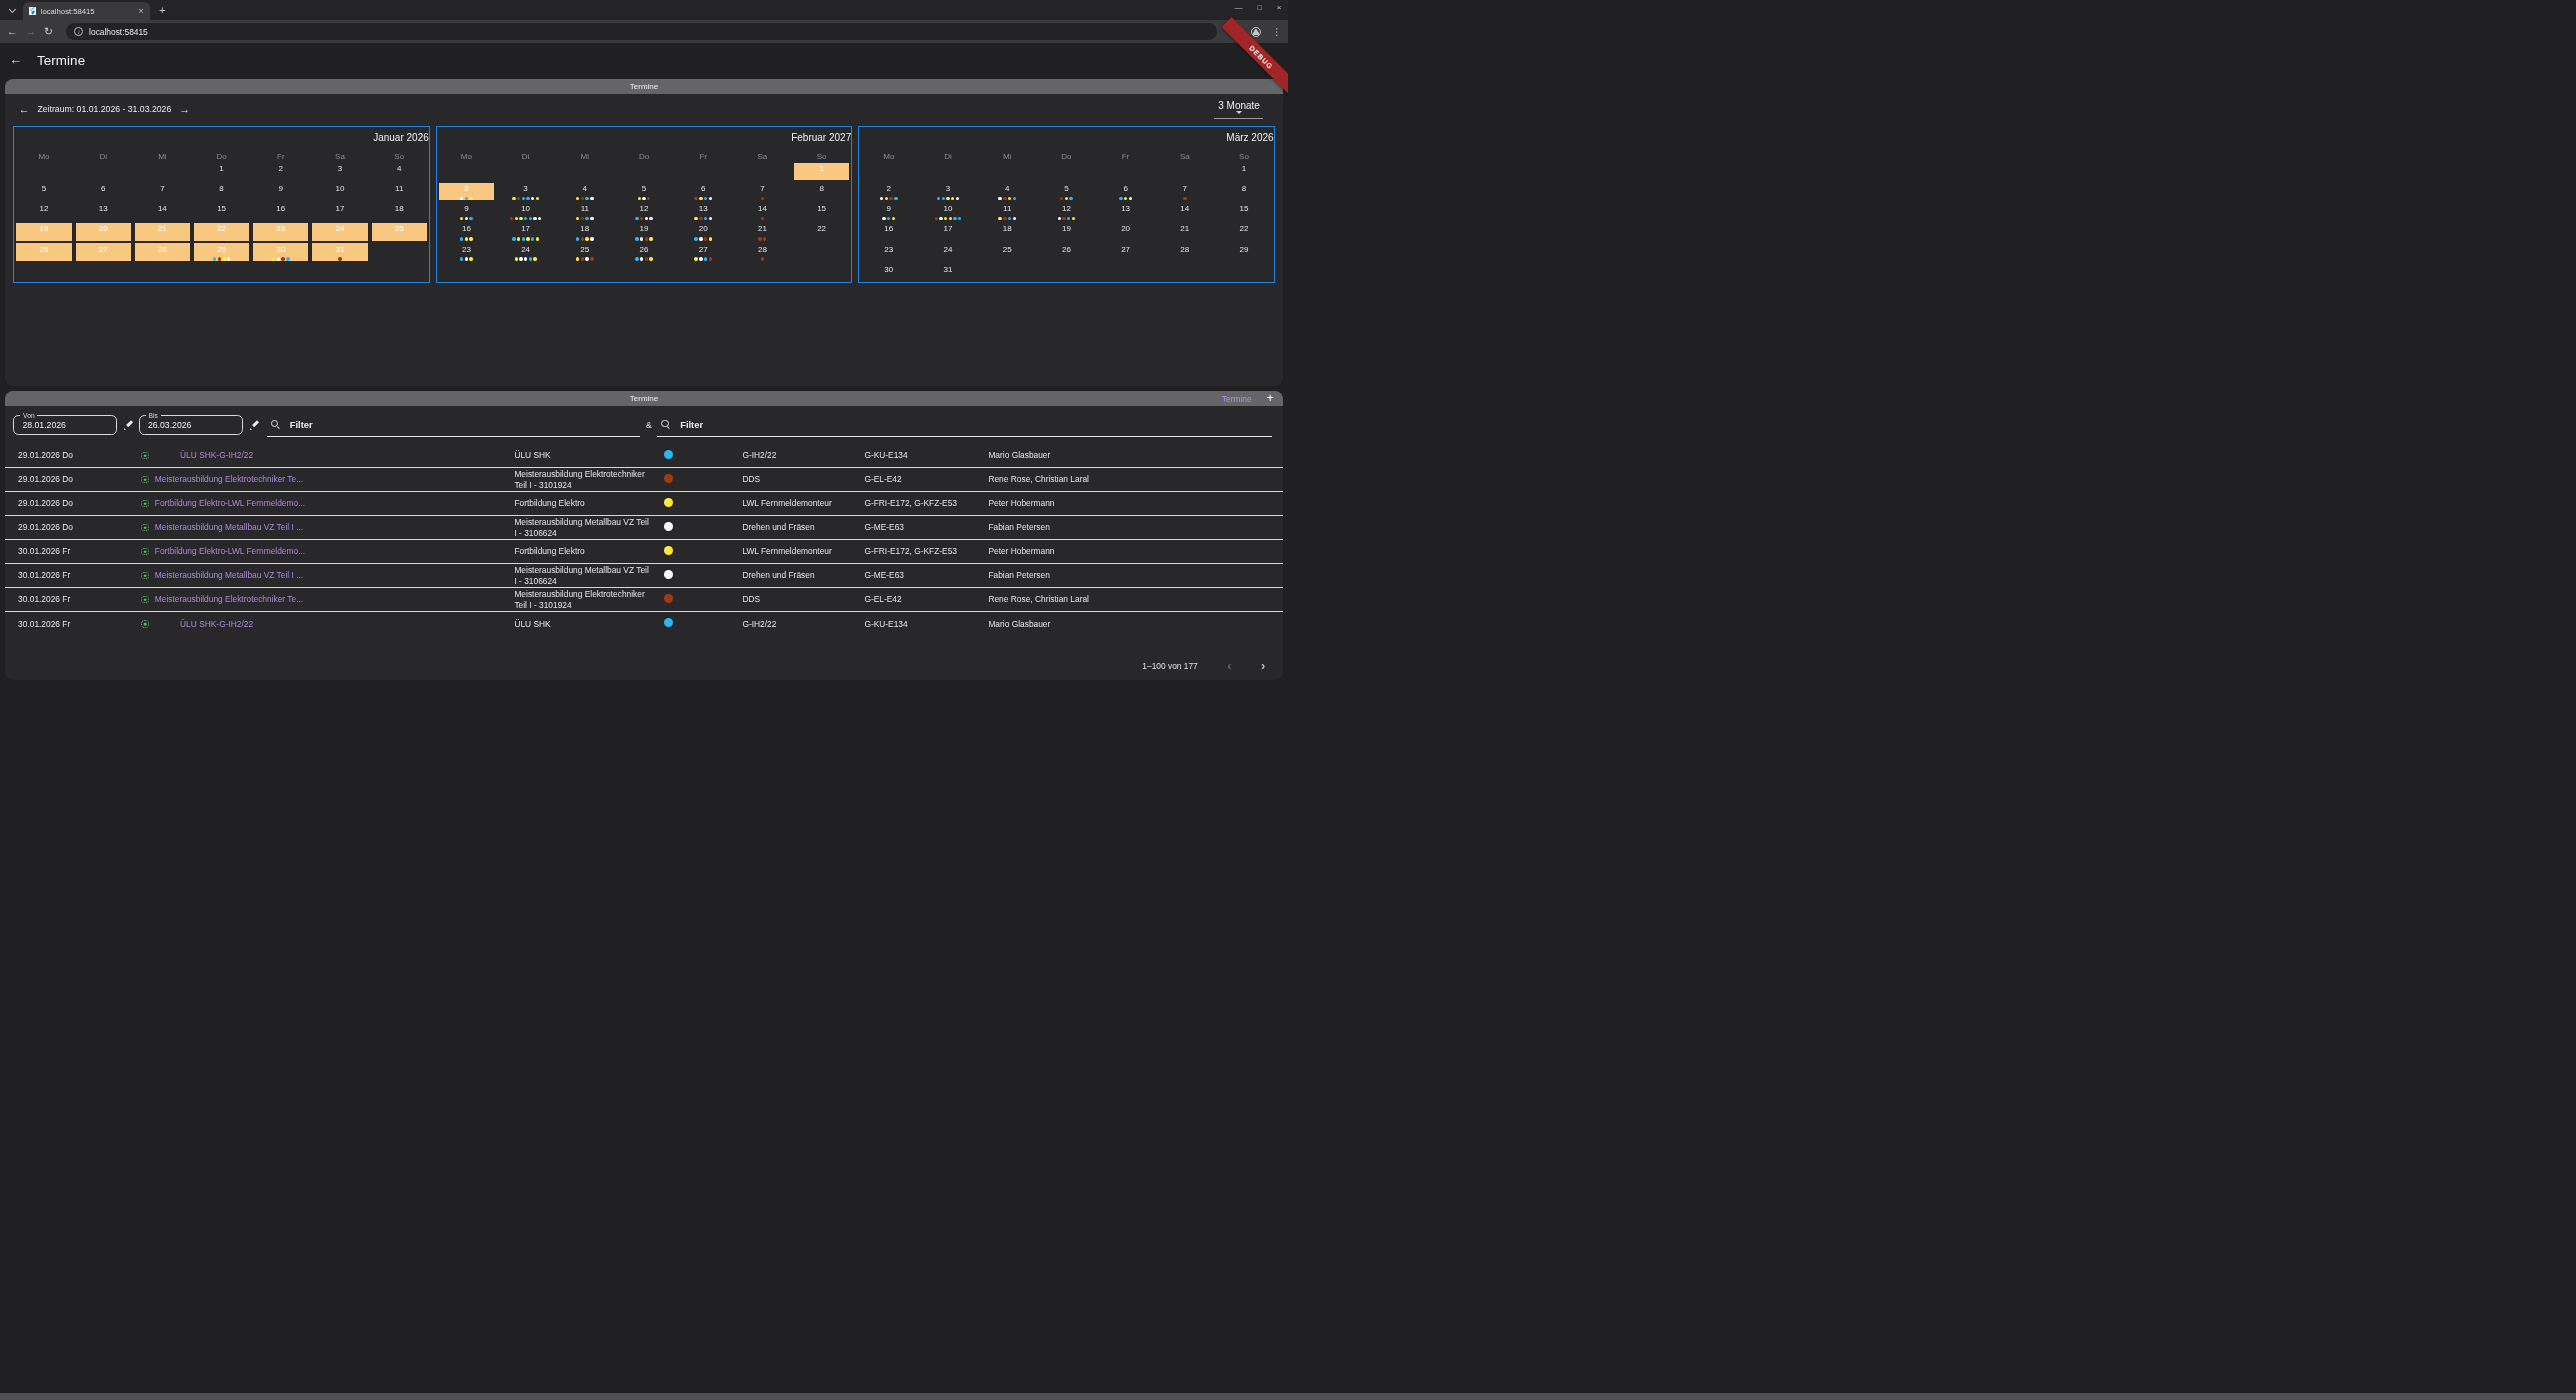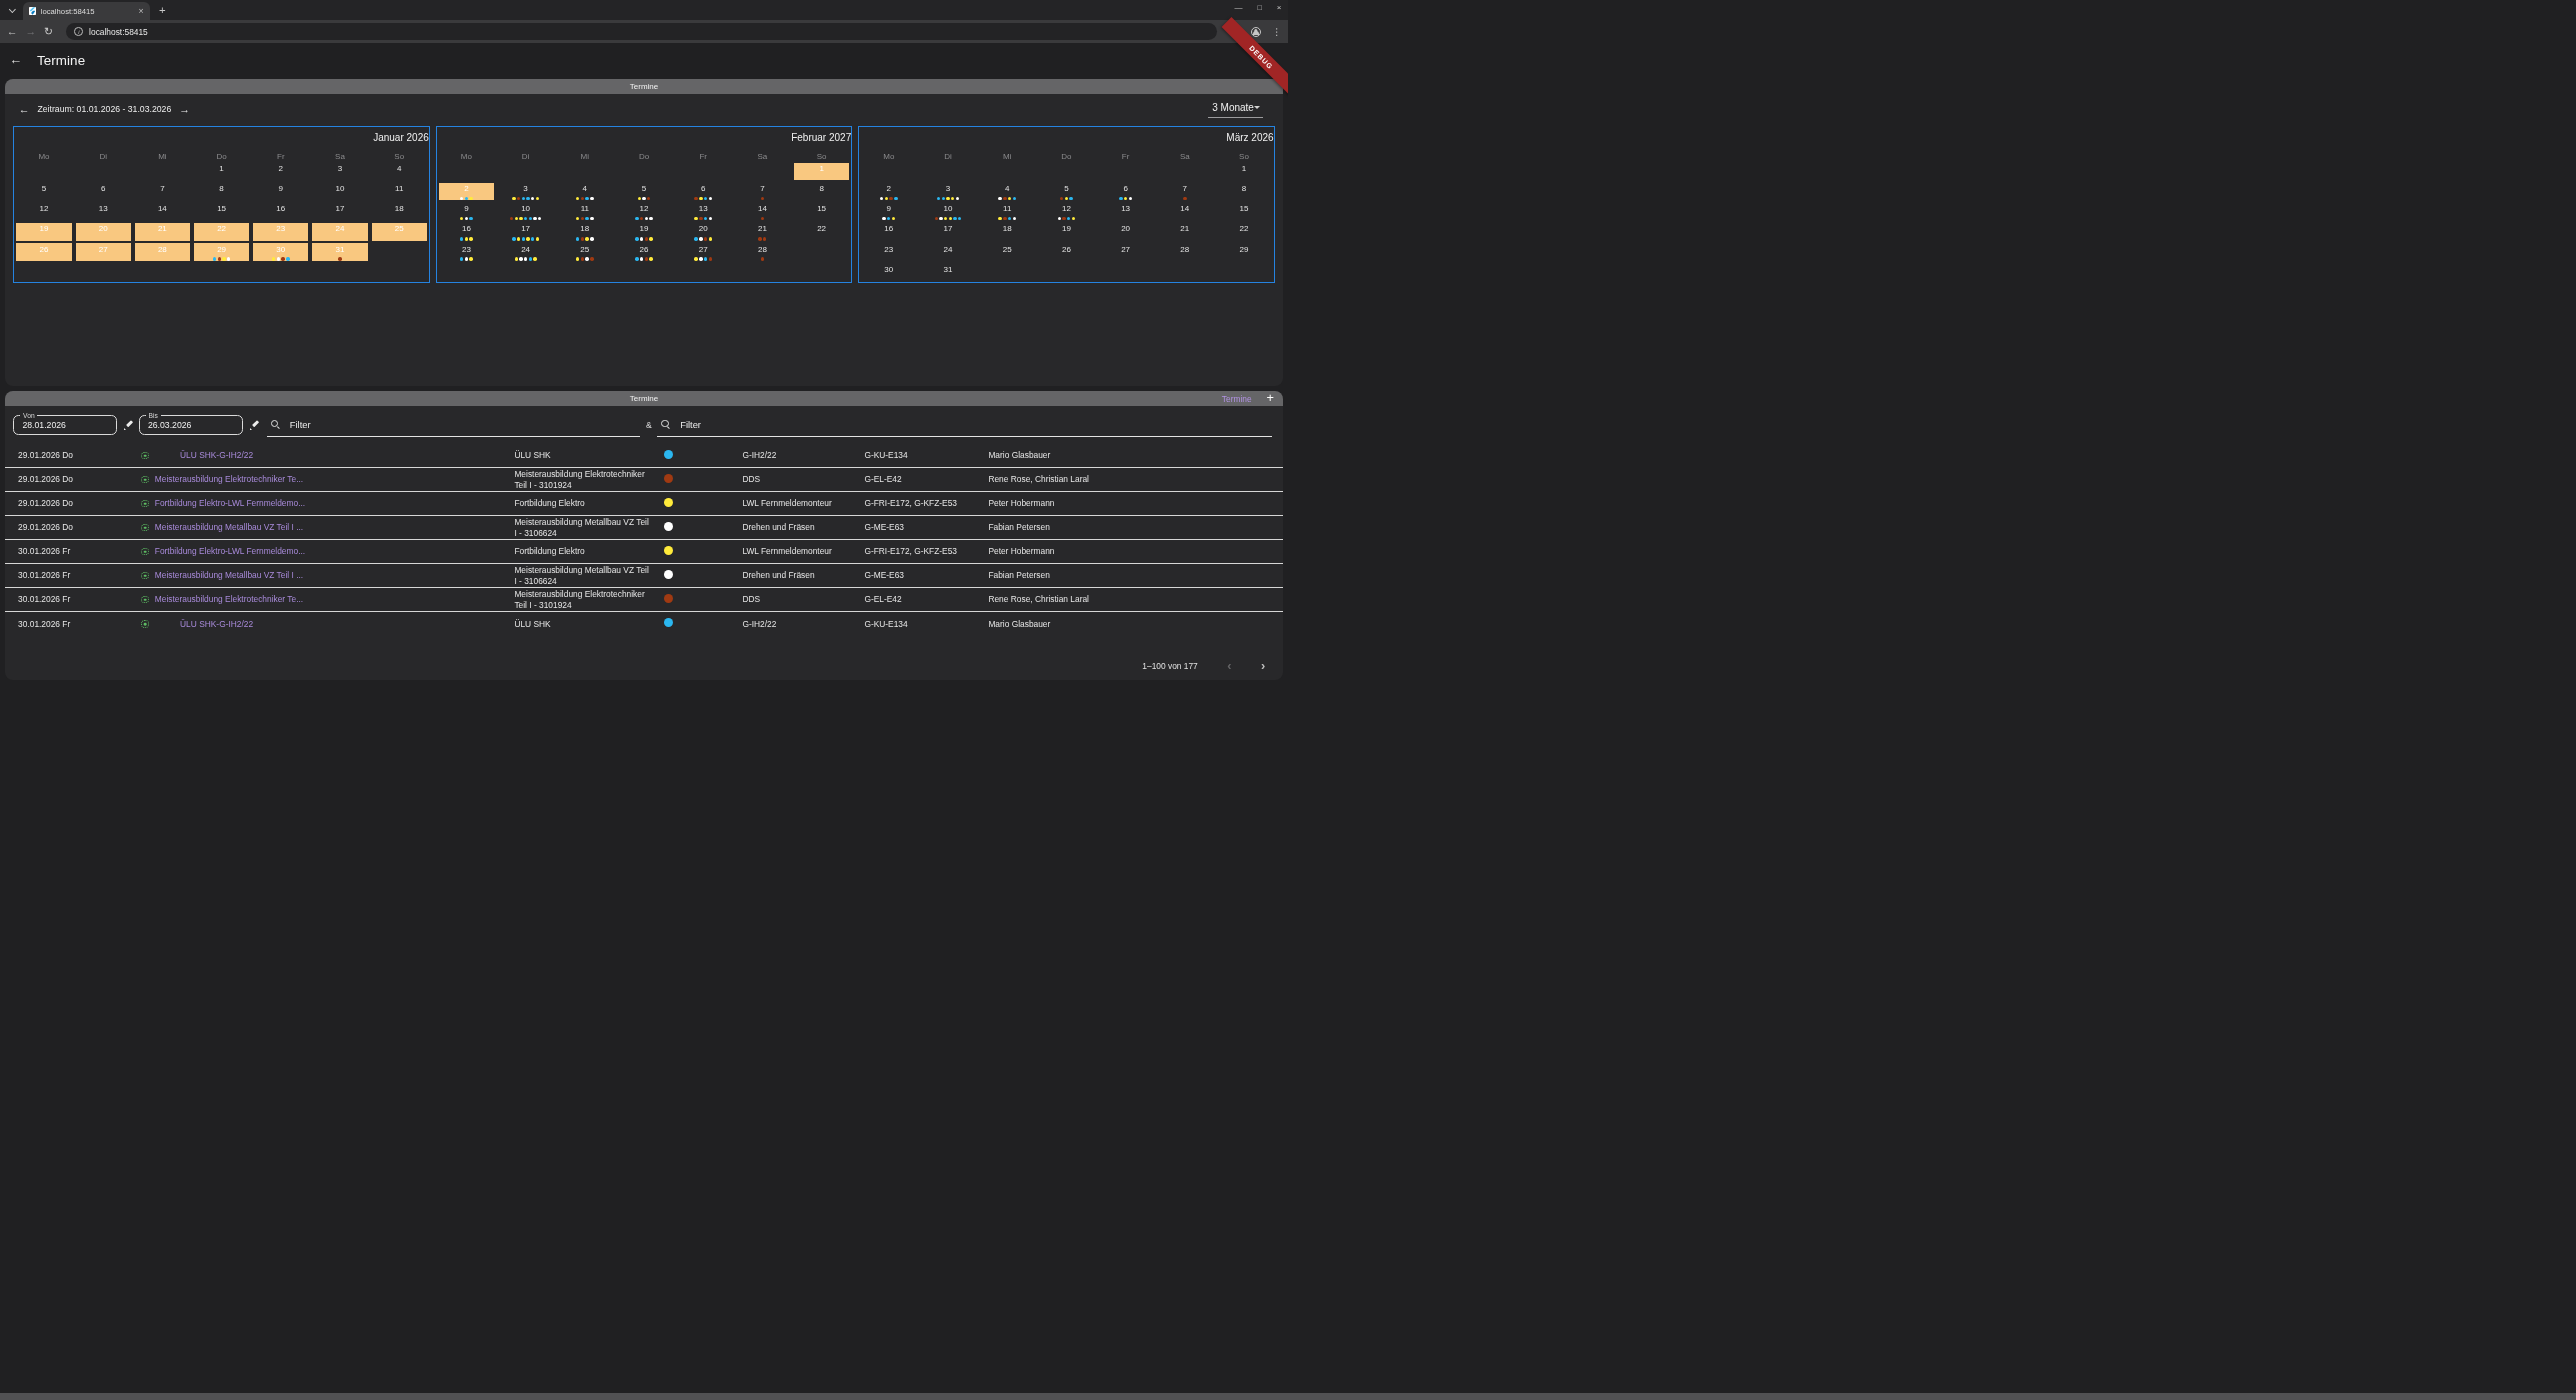--- a/index.html
+++ b/index.html
@@ -48,21 +48,21 @@
 
   .card { margin:0 5.4px; background:#28282a; border-radius:8px; position:relative; }
   .card-bar { height:14.8px; background:#656567; border-radius:8px 8px 0 0; display:flex; align-items:center; justify-content:center; position:relative; }
   .card-bar-title { color:#f2f2f2; font-size:8px; }
 
   .calendar-card { margin-top:2px; height:307px; }
   .cal-toolbar { height:31px; display:flex; align-items:center; padding:0 20px 0 13.4px; }
   .period-group { display:flex; align-items:center; gap:8px; }
   .period-arrow { color:#ededed; font-size:10.7px; line-height:1; }
   .period-label { color:#ededed; font-size:8.7px; }
-  .range-select { margin-left:auto; display:flex; align-items:center; gap:0; border-bottom:0.7px solid #9b9b9d; padding:1.3px 2.7px 4px 4px; }
+  .range-select { margin-left:auto; display:flex; align-items:center; gap:0; border-bottom:0.7px solid #9b9b9d; padding:1.3px 2.7px 4px 4px;flex-direction:column; }
   .range-label { color:#f0f0f0; font-size:10px; }
   .caret-down { width:0; height:0; border-left:3.4px solid transparent; border-right:3.4px solid transparent; border-top:3.4px solid #d2d2d2; }
 
   .months { display:flex; gap:6px; padding:1.3px 8px 0 8px; }
   .month { flex:1; border:0.7px solid #2583e0; height:157px; padding-top:5.4px; }
   .month-title { text-align:right; color:#f0f0f0; font-size:10px; }
   .weekday-row { display:grid; grid-template-columns:repeat(7,1fr); margin-top:8.7px; }
   .weekday { text-align:center; color:#8b8b8d; font-size:8px; }
   .week-row { display:grid; grid-template-columns:repeat(7,1fr); height:19.5px; margin-top:0.7px; }
   .day-cell { position:relative; }
@@ -75,21 +75,21 @@
   
   .table-card { margin-top:5.4px; height:289px; }
   .filter-row { height:38px; display:flex; align-items:center; padding:0 10.7px 0 8px; }
   .field { position:relative; width:104px; height:20px; border:0.7px solid #dadada; border-radius:5.4px; display:flex; align-items:center; padding-left:8px; }
   .field-label { position:absolute; top:-4.7px; left:6px; background:#28282a; padding:0 2.7px; color:#d8d8d8; font-size:6.7px; }
   .field-value { color:#f0f0f0; font-size:8.7px; }
   .icon-btn { width:21.5px; display:flex; align-items:center; justify-content:center; }
   .pencil-icon { width:9.4px; height:9.4px; position:relative; display:inline-block; }
   .pencil-icon::before { content:""; position:absolute; width:2.7px; height:7.4px; background:#ececec; left:4.7px; top:0; transform:rotate(45deg); border-radius:0.7px; }
   .pencil-icon::after { content:""; position:absolute; left:0.7px; bottom:0; width:0; height:0; border-left:2.7px solid #ececec; border-top:2.7px solid transparent; }
-  .filter-group { display:flex; align-items:center; gap:8.7px; border-bottom:0.7px solid #e3e3e3; height:23px; padding:0 1.3px 0 4px; }
+  .filter-group { display:flex; align-items:center; gap:8.7px; border-bottom:0.7px solid #e3e3e3; height:23px; padding:0 1.3px 0 4px;font-weight:bold; }
   .fg1 { flex:0 0 373px; margin-left:2.7px; }
   .fg2 { flex:1; }
   .search-icon { width:10px; height:10px; position:relative; display:inline-block; }
   .search-icon::before { content:""; position:absolute; width:5.4px; height:5.4px; border:1.2px solid #e2e2e2; border-radius:50%; left:0; top:0; }
   .search-icon::after { content:""; position:absolute; width:1.2px; height:3.4px; background:#e2e2e2; left:7px; top:6.3px; transform:rotate(-45deg); }
   .filter-placeholder { color:#ececec; font-size:9.4px; }
   .amp { width:17.4px; text-align:center; color:#dcdcdc; font-size:8.7px; }
   .export-link { position:absolute; right:31px; color:#b192e2; font-size:8.4px; }
   .add-btn { position:absolute; right:8.7px; color:#fff; font-size:12.7px; font-weight:300; line-height:1; }
 

